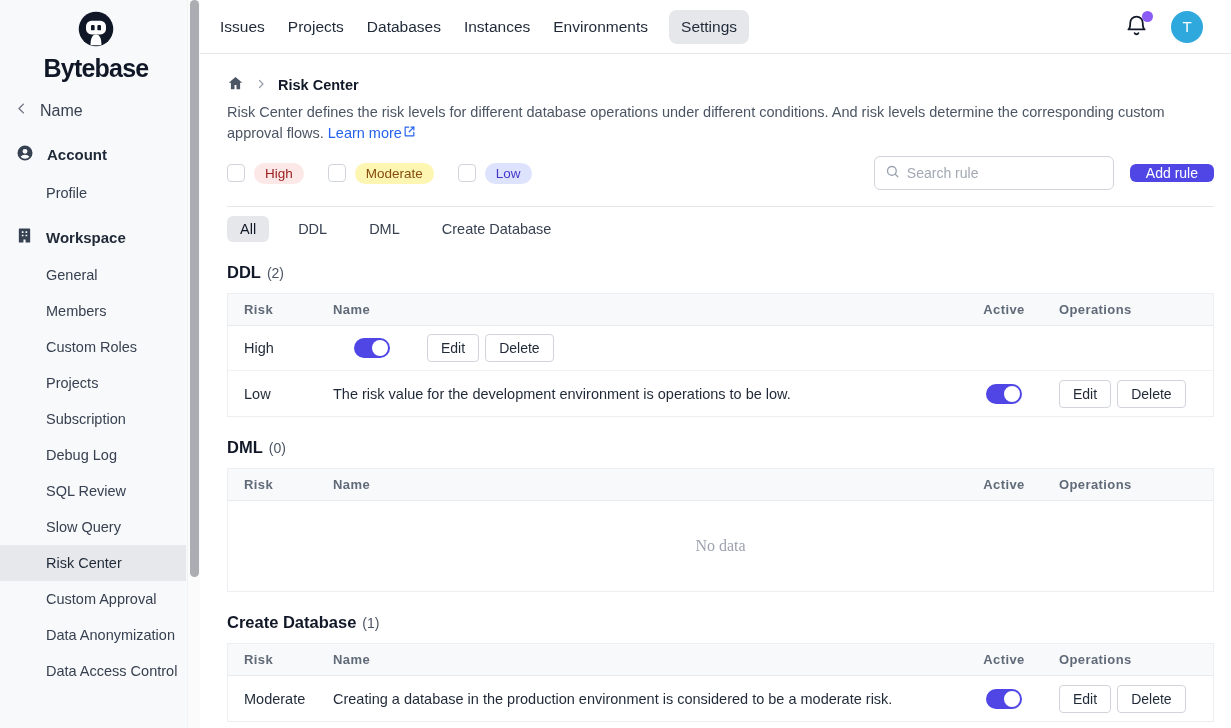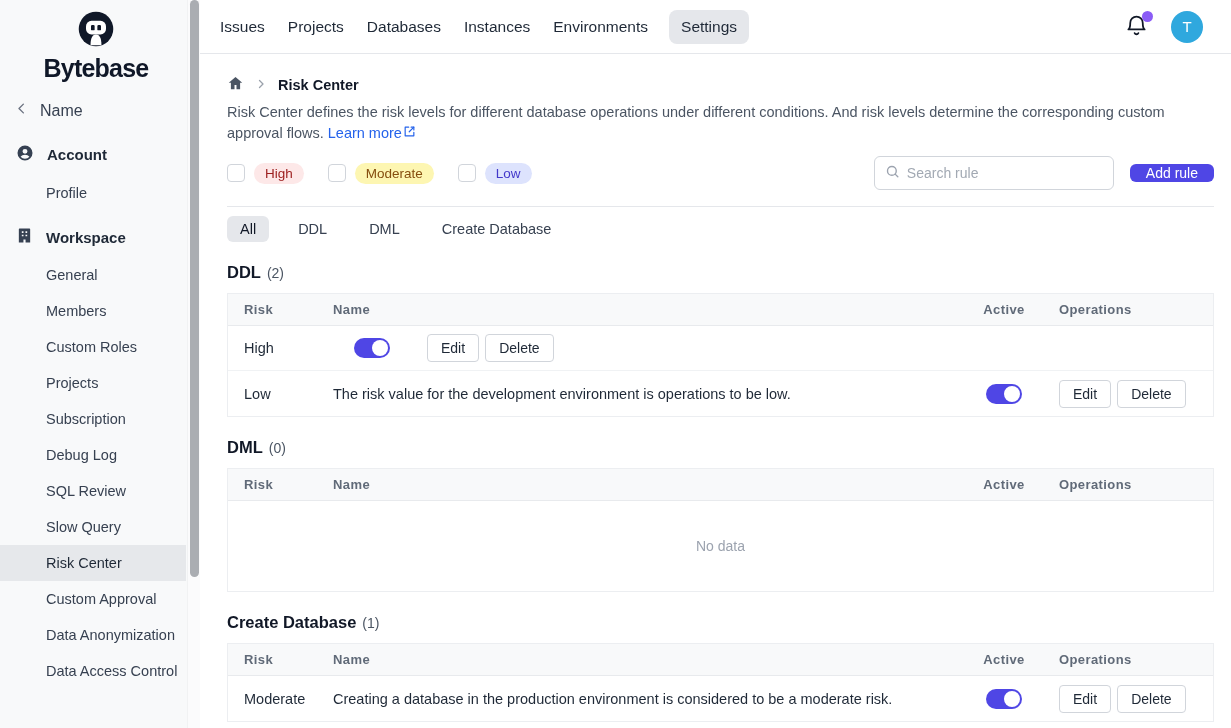--- a/index.html
+++ b/index.html
@@ -83,21 +83,21 @@
   .col-ops { width:154px; flex-shrink:0; display:flex; gap:6px; align-items:center; }
   .t-head .col-ops { display:block; }
 
   .toggle { width:36px; height:20px; background:#4f46e5; border-radius:999px; position:relative;
     cursor:pointer; }
   .toggle .knob { position:absolute; top:2px; left:18px; width:16px; height:16px;
     background:#fff; border-radius:50%; }
   .op-btn { background:#fff; border:1px solid #d1d5db; border-radius:4px; padding:5px 13px;
     font-size:14px; color:#1f2937; cursor:pointer; font-family:"Liberation Sans", sans-serif; }
   .empty-block { height:90px; display:flex; align-items:center; justify-content:center;
-    color:#9ca3af; font-size:14px; background:#fff; }
+    color:#9ca3af; font-size:16px; background:#fff;font-family:Liberation Serif, serif; }
 </style>
 </head>
 <body>
 
 <div class="screen">
 
   <aside class="sidebar">
     <div class="sb-inner">
       <div class="logo-row">
         <span>

